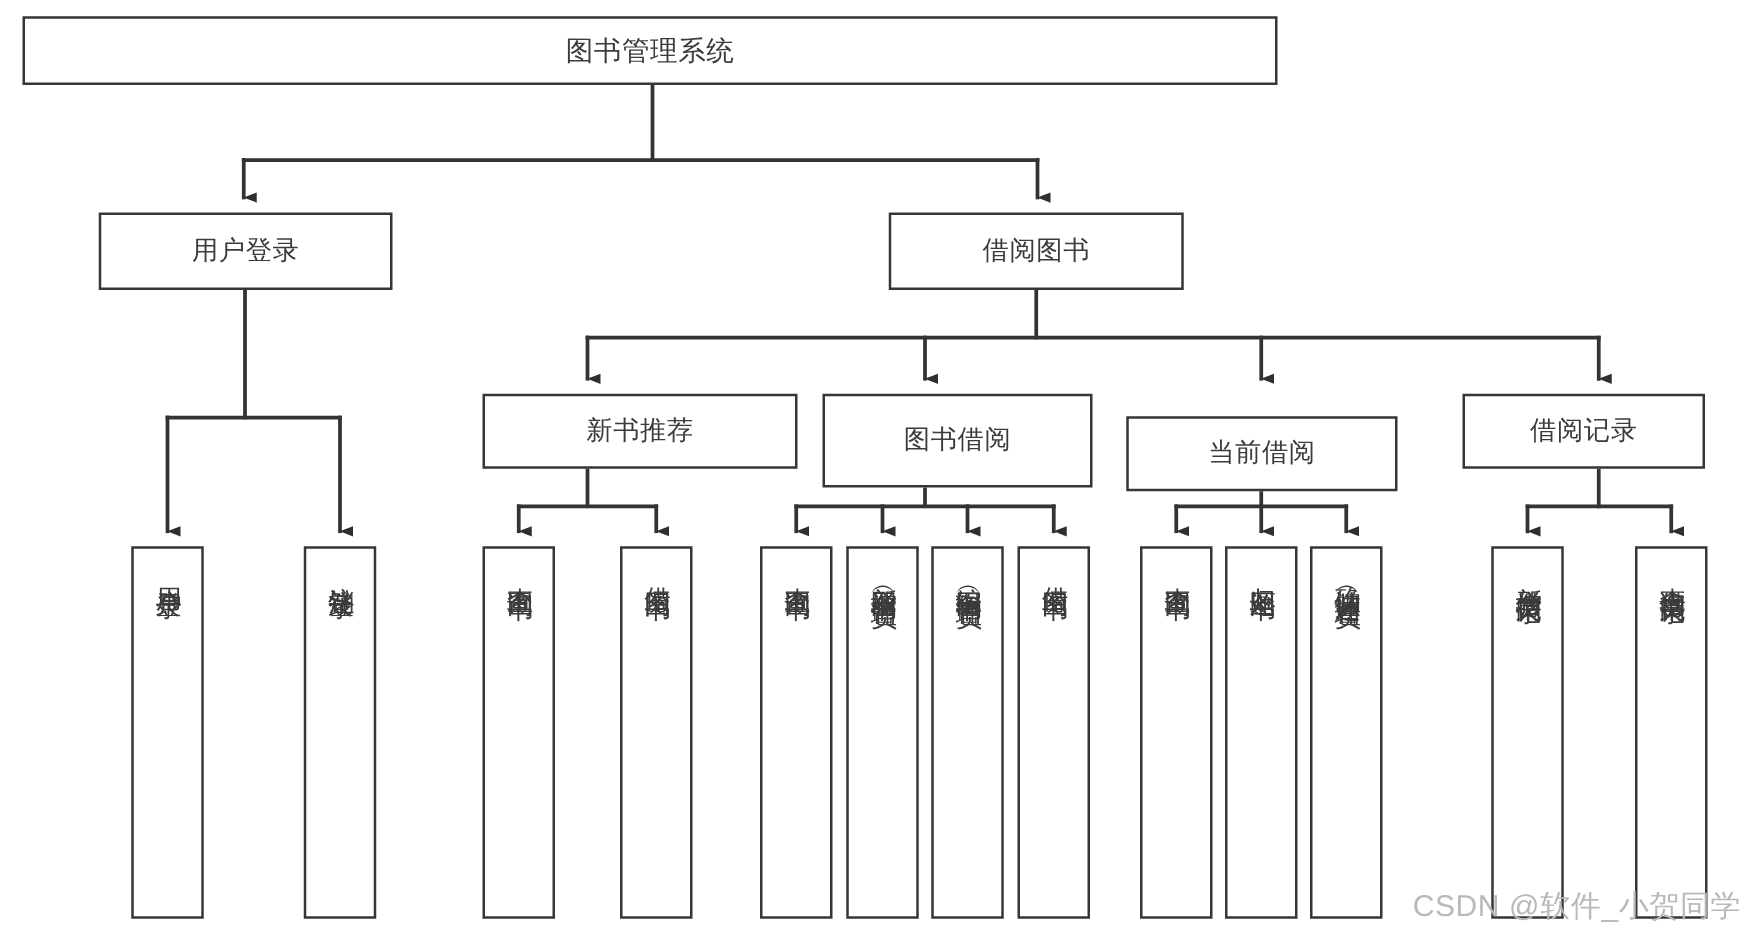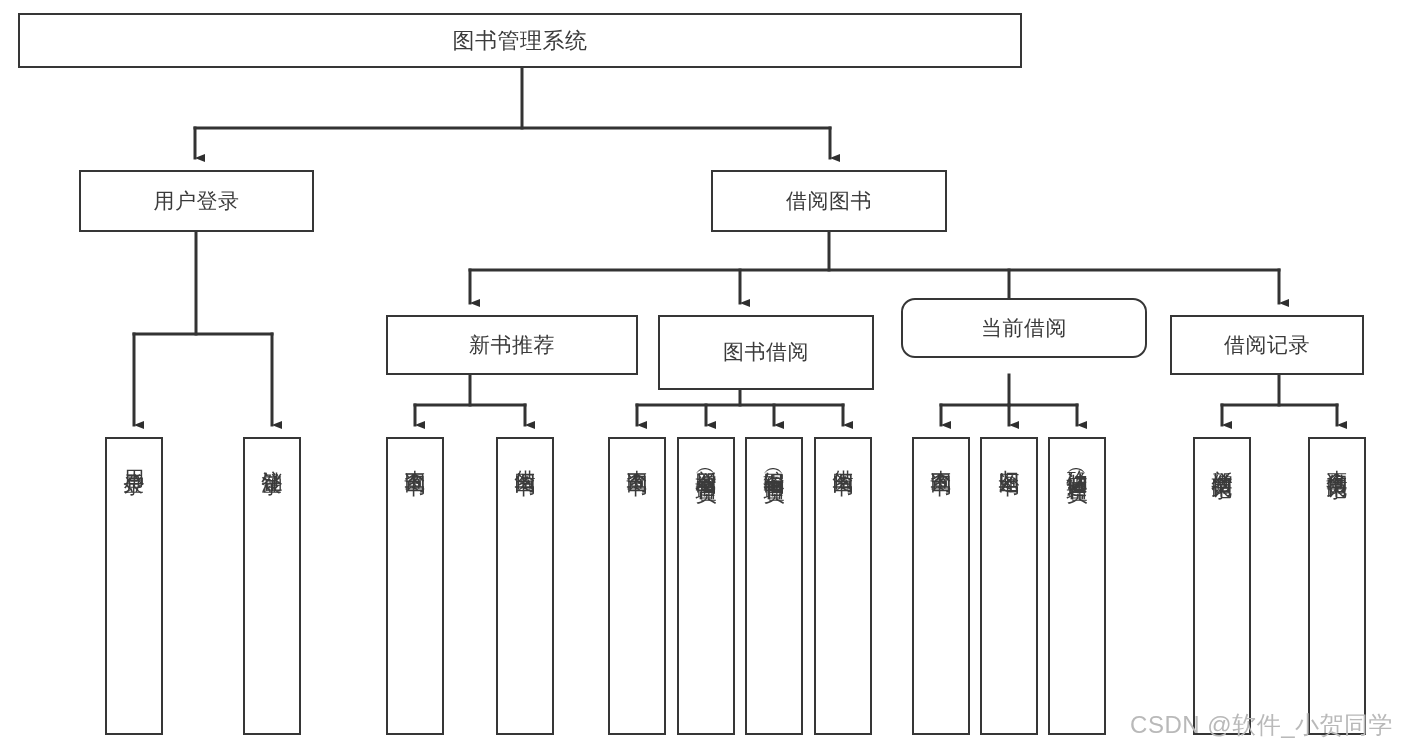--- a/index.html
+++ b/index.html
@@ -129,21 +129,21 @@
   <div class="node" style="left:711px; top:170px; width:236px; height:62px;">
     <span class="label">借阅图书</span>
   </div>
 
   <div class="node" style="left:362px; top:315px; width:252px; height:60px;margin-left:24px;">
     <span class="label">新书推荐</span>
   </div>
   <div class="node" style="left:658px; top:315px; width:216px; height:75px;">
     <span class="label">图书借阅</span>
   </div>
-  <div class="node" style="left:901px; top:298px; width:246px; height:60px;border-radius:14px;">
+  <div class="node" style="left:901px; top:333px; width:217px; height:60px;">
     <span class="label">当前借阅</span>
   </div>
   <div class="node" style="left:1170px; top:315px; width:194px; height:60px;">
     <span class="label">借阅记录</span>
   </div>
 
   <div class="node leaf" style="left:105px; top:437px; width:58px; height:298px;">
     <span class="label">用户登录</span>
   </div>
   <div class="node leaf" style="left:243px; top:437px; width:58px; height:298px;">

